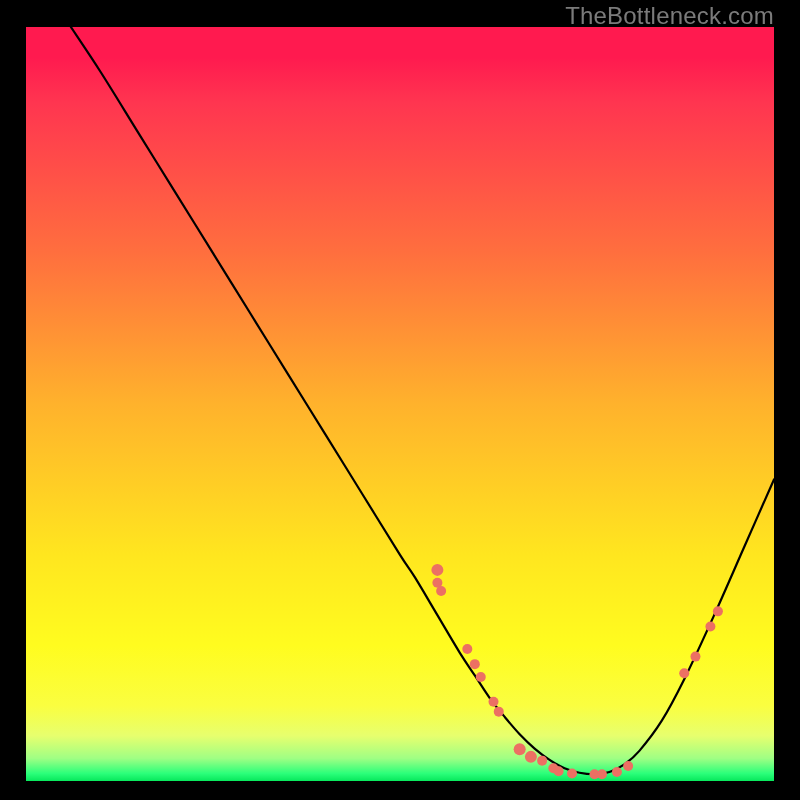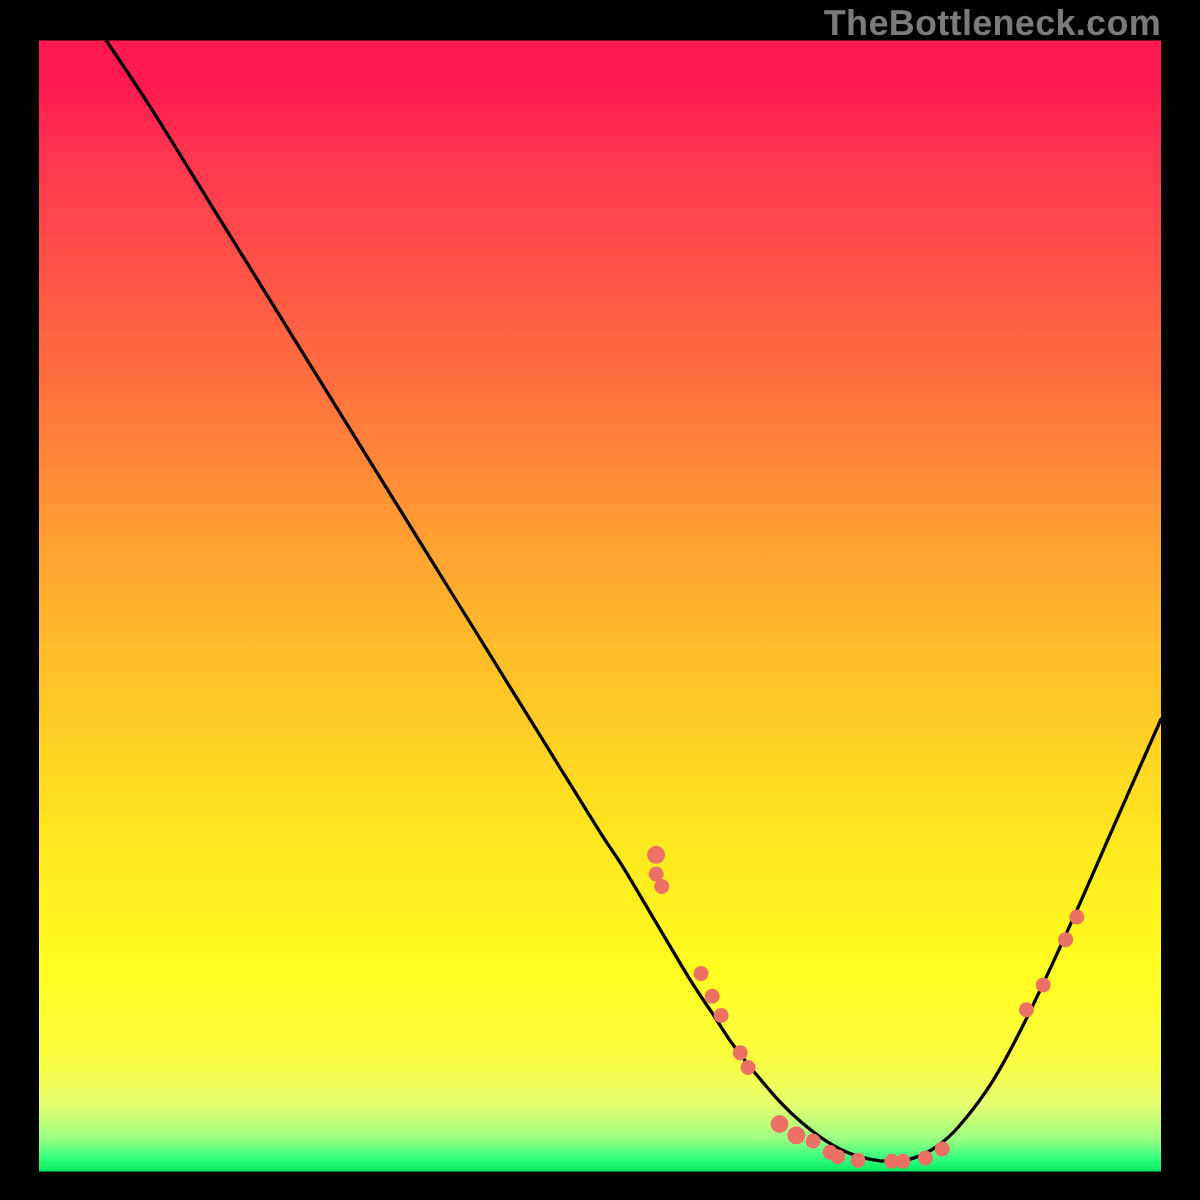--- a/index.html
+++ b/index.html
@@ -44,21 +44,21 @@
       #2bff7a 99%,
       #07e85c 100%
     );
   }
   .watermark {
     position: absolute;
     top: 2px;
     right: 26px;
     color: #7b7b7b;
     font-size: 24px;
-    font-weight: 700;
+    font-weight: 400;
     letter-spacing: 0.2px;
     user-select: none;
   }
   svg.curve {
     position: absolute;
     inset: 0;
     width: 748px;
     height: 754px;
   }
 </style>

